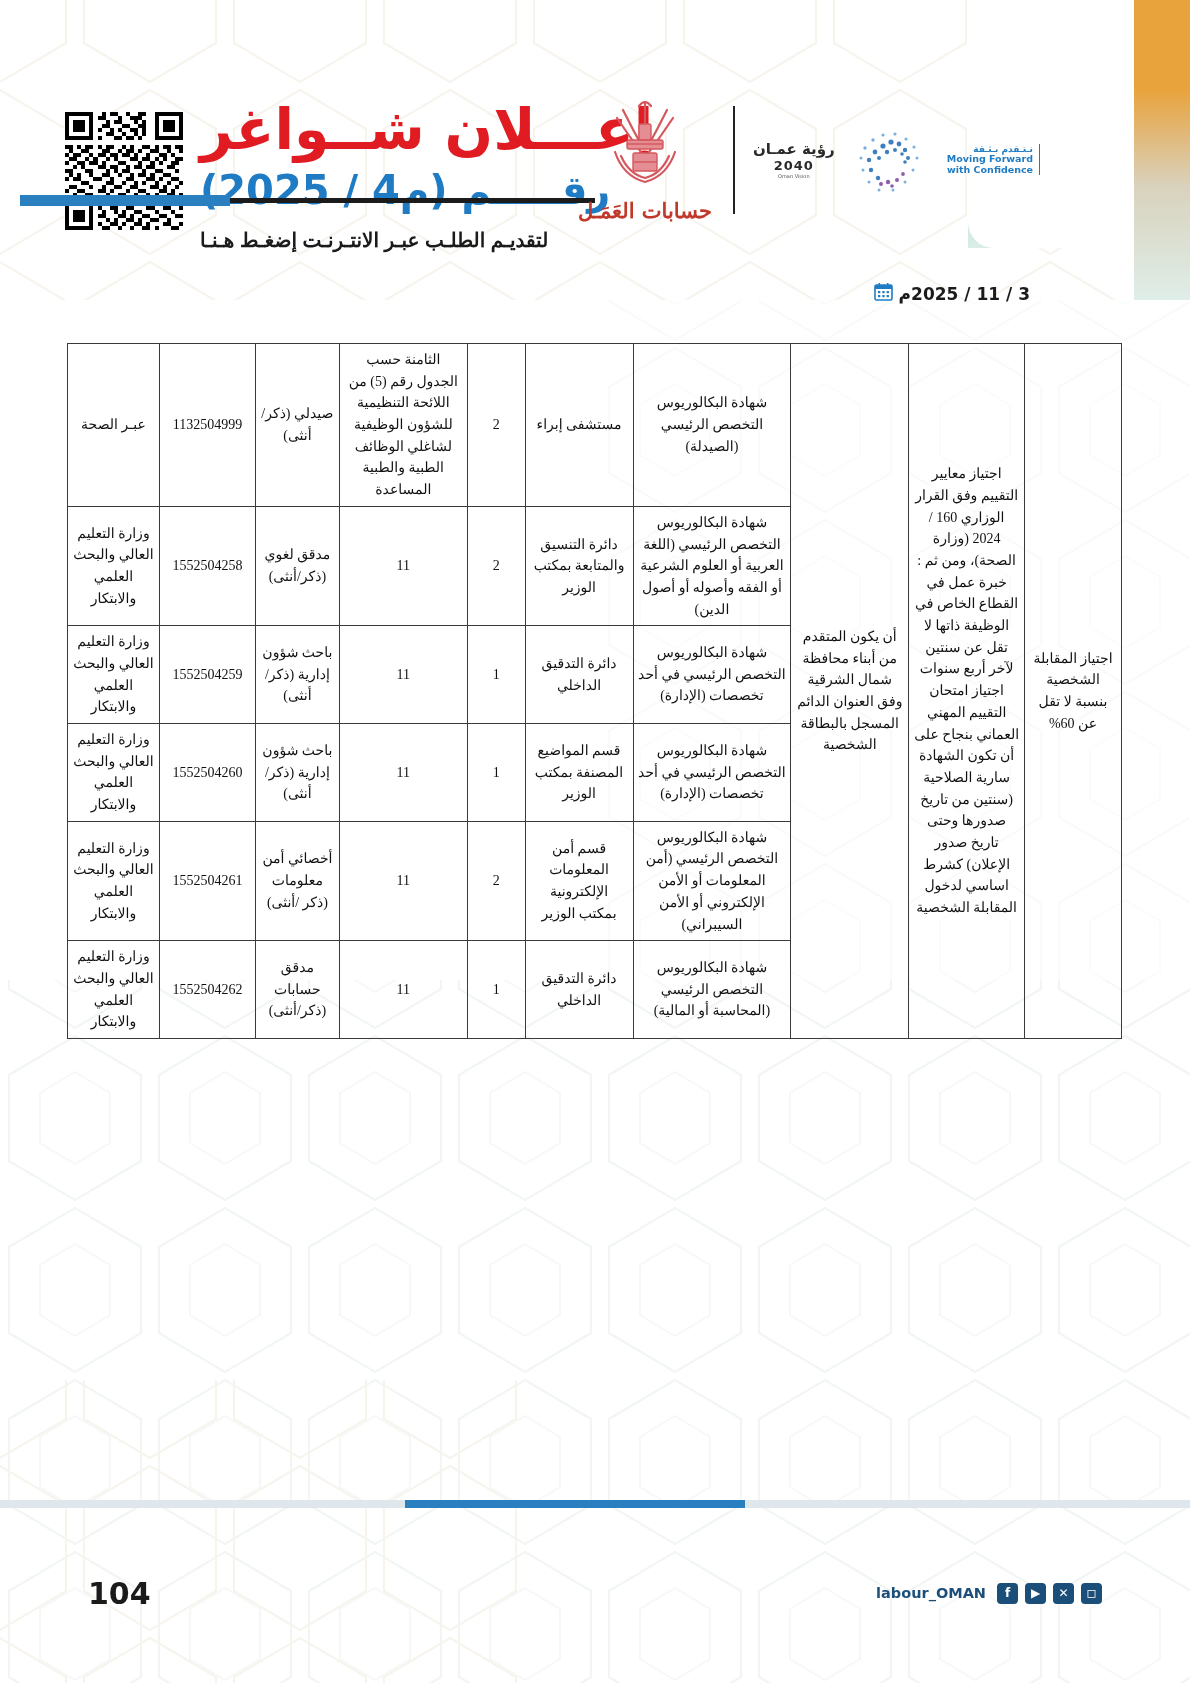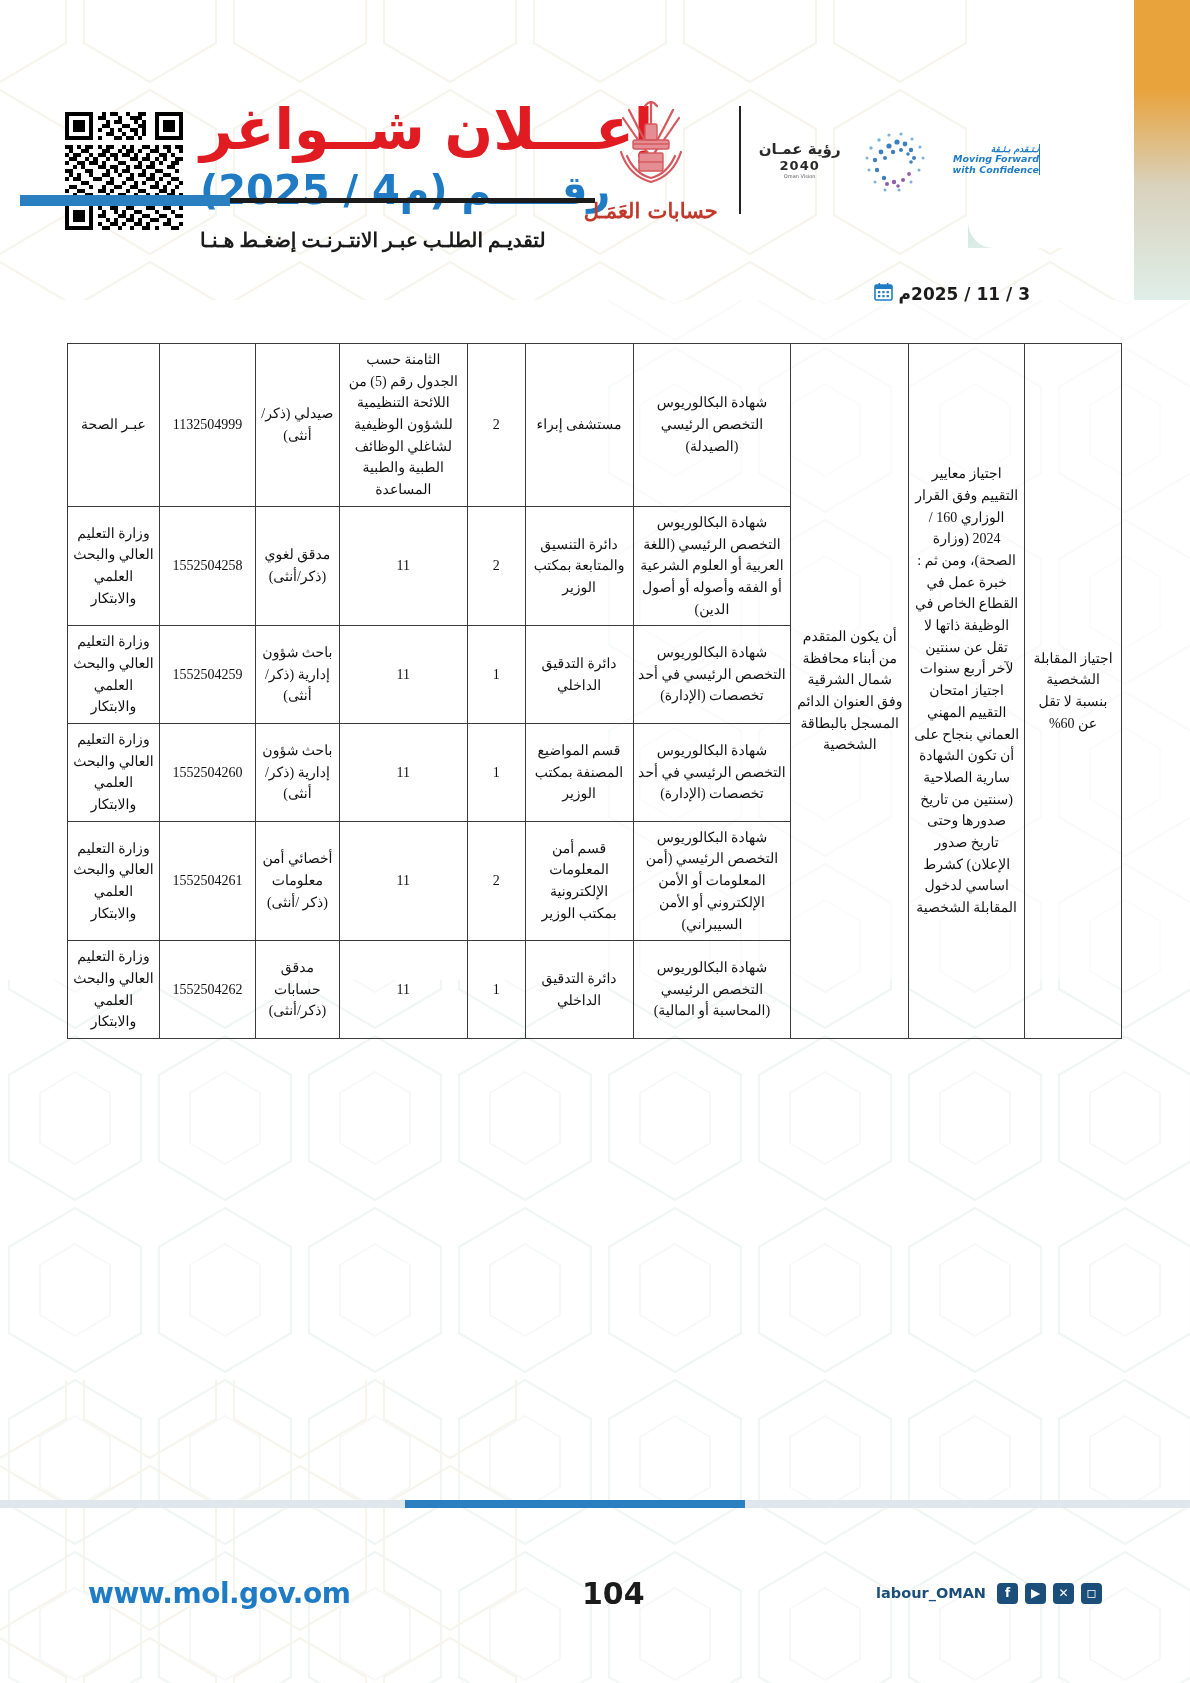--- a/index.html
+++ b/index.html
@@ -45,21 +45,21 @@
     font-family: "DejaVu Sans", sans-serif;
     font-weight: 700; font-size: 57px; color: #e11b22; line-height: 1.05;
     letter-spacing: -1px; direction: rtl;
   }
   .t-sub {
     font-family: "DejaVu Sans", sans-serif;
     font-weight: 700; font-size: 40px; color: #1f7cc4; line-height: 1.2;
     margin-top: 6px; direction: rtl;
   }
   .t-link {
-    font-family: Liberation Serif, serif;
+    font-family: Liberation Sans, sans-serif;
     font-weight: 700; font-size: 20px; color: #1b1b1b; direction: rtl;
     margin-top: 14px; letter-spacing: 0px;
   }
   .t-rule {
     position:absolute; left: 20px; top: 198px; width: 575px; height: 5px; background:#1b1b1b;
   }
   .t-rule-blue {
     position:absolute; left: 20px; top: 195px; width: 210px; height: 11px; background:#2a7fc1;
   }
 
@@ -70,21 +70,21 @@
   .logo-mol .mol-name {
     font-family: "DejaVu Serif", serif; font-size: 21px; color: #c0392b; margin-top: 2px; font-weight:700;
   }
   .logo-divider { width: 2px; height: 108px; background: #222; }
   .logo-vision { display:flex; align-items:center; gap: 10px; }
   .v-text { text-align: center; }
   .v-ar { font-family:"DejaVu Sans", sans-serif; font-size: 15px; color:#2a2a2a; font-weight:700; }
   .v-num { font-family:"DejaVu Sans", sans-serif; font-size: 13px; color:#2a2a2a; font-weight:700; letter-spacing:1px;}
   .v-en { font-family:"DejaVu Sans", sans-serif; font-size: 5px; color:#555; }
   .moving {
-    border-right: 1.5px solid #1f7cc4; text-align: right; direction:ltr;font-style:italic;
+    border-right: 1.5px solid #1f7cc4; padding-right: 6px; text-align: right; direction:ltr;
   }
   .moving .m-ar { font-family:"DejaVu Sans",sans-serif; font-size: 9px; color:#1f7cc4; font-weight:700; direction:rtl;}
   .moving .m-en { font-family:"DejaVu Sans",sans-serif; font-size: 9.5px; color:#1f7cc4; font-weight:700; line-height:1.15;}
 
   .date-row {
     position: absolute; top: 282px; right: 160px;
     font-family: "DejaVu Sans", sans-serif; font-weight: 700; font-size: 17px; color: #1b1b1b;
     display:flex; align-items:center; gap:6px; direction: rtl;
   }
   .cal-icon { display:inline-block; }
@@ -576,16 +576,15 @@
 
   <div class="footer">
     <div class="f-social">
       <span class="f-handle">labour_OMAN</span>
       <span class="sicon">f</span>
       <span class="sicon">▶</span>
       <span class="sicon">✕</span>
       <span class="sicon">◻</span>
     </div>
     <div class="f-page">104</div>
-    <div class="f-url">www.mol.gov.om</div>
   </div>
 
 </div>
 
 </body></html>

